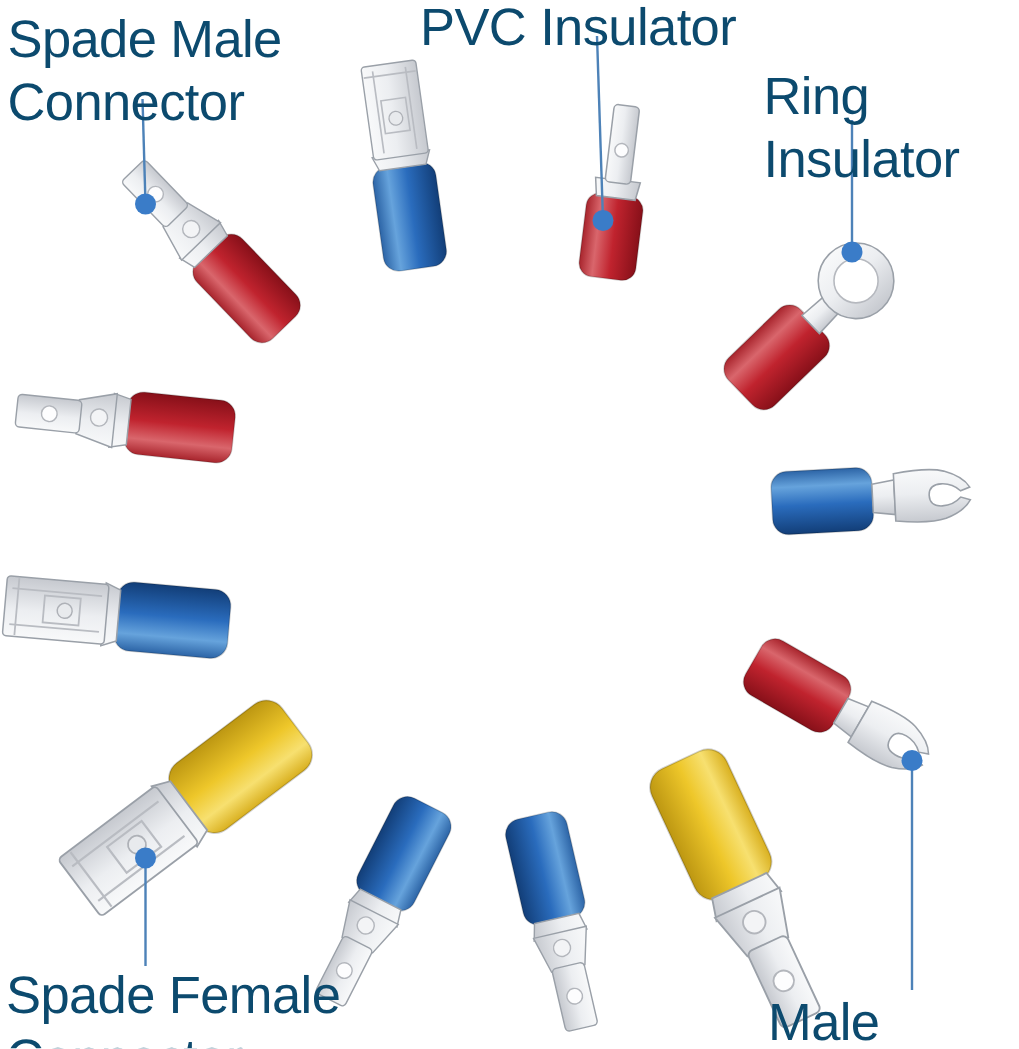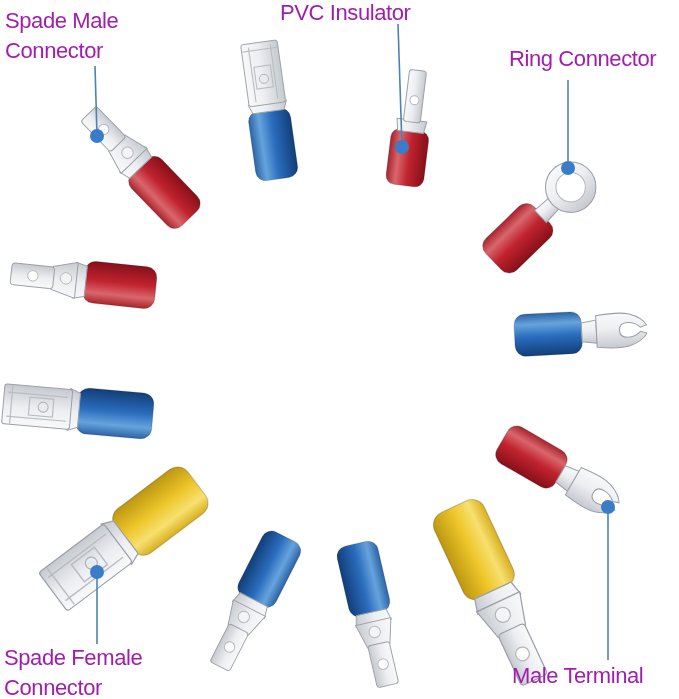--- a/index.html
+++ b/index.html
@@ -7,24 +7,24 @@
     position: relative;
     width: 679px;
     height: 699px;
     background: #ffffff;
     overflow: hidden;
     font-family: "Liberation Sans", sans-serif;
   }
   .scene-svg { position: absolute; left: 0; top: 0; }
   .label {
     position: absolute;
-    font-size: 22px;
-    line-height: 30px;
+    font-size: 35px;
+    line-height: 42px;
     letter-spacing: -0.4px;
-    color: #a21caf;
+    color: #0c4a6e;
     white-space: pre-line;
     z-index: 2;
   }
   .lbl-spade-male   { left: 5px;   top: 6px; }
   .lbl-pvc          { left: 280px; top: -2px; }
   .lbl-ring         { left: 509px; top: 44px; }
   .lbl-fork         { left: 512px; top: 661px; }
   .lbl-spade-female { left: 4px;   top: 643px; }
 </style>
 </head>
@@ -201,18 +201,18 @@
       <circle cx="568" cy="168" r="7" fill="#3a7cc8"></circle>
       <line x1="608" y1="507" x2="608" y2="660" stroke="#4d82b8" stroke-width="1.6"></line>
       <circle cx="608" cy="507" r="7" fill="#3a7cc8"></circle>
       <line x1="97" y1="572" x2="97" y2="644" stroke="#4d82b8" stroke-width="1.6"></line>
       <circle cx="97" cy="572" r="7" fill="#3a7cc8"></circle>
     </svg>
 
   <div class="label lbl-spade-male">Spade Male
 Connector</div>
   <div class="label lbl-pvc">PVC Insulator</div>
-  <div class="label lbl-ring">Ring Connector</div>
+  <div class="label lbl-ring">Ring Insulator</div>
   <div class="label lbl-fork">Male Terminal</div>
   <div class="label lbl-spade-female">Spade Female
 Connector</div>
 
 </div>
 
 </body></html>

